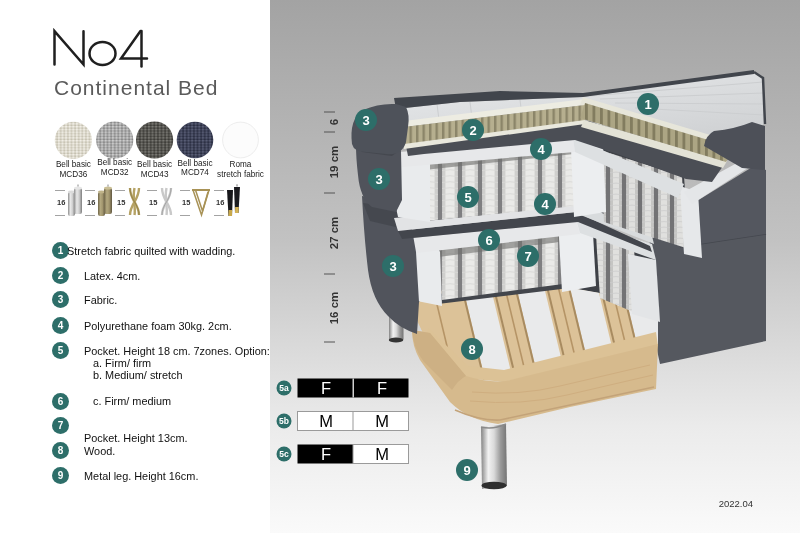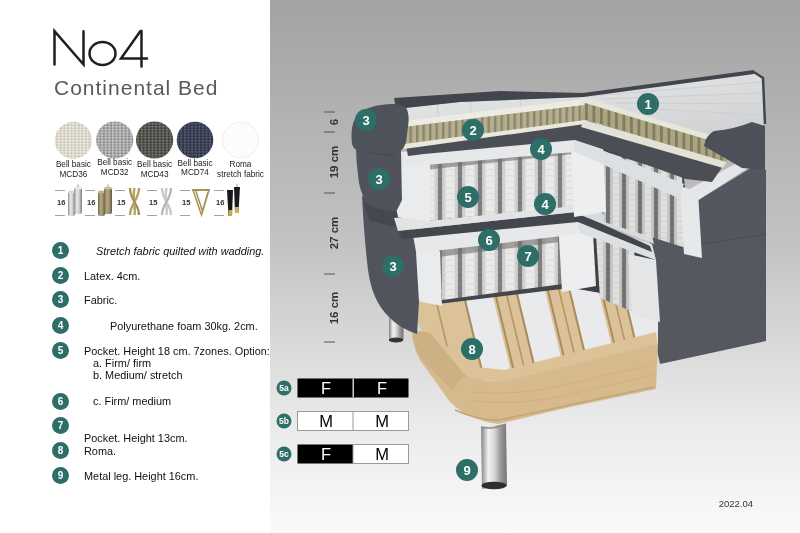--- a/index.html
+++ b/index.html
@@ -150,44 +150,44 @@
       <path d="M27,5 L33,5 L31.5,31 L28,31 Z" fill="#1b1b1f"></path>
       <path d="M28.2,25 L31.8,25 L31.5,31 L28,31 Z" fill="#d4b458"></path>
       <path d="M30,4.5 v-2.2" stroke="#777" stroke-width="1"></path>
     </g>
   </g>
 </svg>
 
 <div class="abs" style="left:0;top:0;width:270px;height:533px;font-size:10.9px;color:#111;">
 
   <div class="abs" style="left:52px;top:242px;width:17px;height:17px;border-radius:50%;background:#2d6e69;color:#fff;text-align:center;line-height:17px;font-size:10px;font-weight:bold;">1</div>
-  <div class="abs" style="left:96px;top:245px;font-style:italic;">Stretch fabric quilted with wadding.</div>
+  <div class="abs" style="left:67px;top:245px;">Stretch fabric quilted with wadding.</div>
 
   <div class="abs" style="left:52px;top:266.5px;width:17px;height:17px;border-radius:50%;background:#2d6e69;color:#fff;text-align:center;line-height:17px;font-size:10px;font-weight:bold;">2</div>
   <div class="abs" style="left:84px;top:269.5px;">Latex. 4cm.</div>
 
   <div class="abs" style="left:52px;top:291px;width:17px;height:17px;border-radius:50%;background:#2d6e69;color:#fff;text-align:center;line-height:17px;font-size:10px;font-weight:bold;">3</div>
   <div class="abs" style="left:84px;top:294px;">Fabric.</div>
 
   <div class="abs" style="left:52px;top:316.5px;width:17px;height:17px;border-radius:50%;background:#2d6e69;color:#fff;text-align:center;line-height:17px;font-size:10px;font-weight:bold;">4</div>
-  <div class="abs" style="left:84px;top:319.5px;margin-left:26px;">Polyurethane foam 30kg. 2cm.</div>
+  <div class="abs" style="left:84px;top:319.5px;">Polyurethane foam 30kg. 2cm.</div>
 
   <div class="abs" style="left:52px;top:341.5px;width:17px;height:17px;border-radius:50%;background:#2d6e69;color:#fff;text-align:center;line-height:17px;font-size:10px;font-weight:bold;">5</div>
   <div class="abs" style="left:84px;top:344.5px;">Pocket. Height 18 cm. 7zones. Option:</div>
   <div class="abs" style="left:93px;top:356.5px;">a. Firm/ firm</div>
   <div class="abs" style="left:93px;top:368.5px;">b. Medium/ stretch</div>
   <div class="abs" style="left:93px;top:395px;text-align:right;">c. Firm/ medium</div>
 
   <div class="abs" style="left:52px;top:392.5px;width:17px;height:17px;border-radius:50%;background:#2d6e69;color:#fff;text-align:center;line-height:17px;font-size:10px;font-weight:bold;">6</div>
 
   <div class="abs" style="left:52px;top:417px;width:17px;height:17px;border-radius:50%;background:#2d6e69;color:#fff;text-align:center;line-height:17px;font-size:10px;font-weight:bold;">7</div>
   <div class="abs" style="left:84px;top:420px;margin-top:12px;">Pocket. Height 13cm.</div>
 
   <div class="abs" style="left:52px;top:442px;width:17px;height:17px;border-radius:50%;background:#2d6e69;color:#fff;text-align:center;line-height:17px;font-size:10px;font-weight:bold;">8</div>
-  <div class="abs" style="left:84px;top:445px;">Roma.</div>
+  <div class="abs" style="left:84px;top:445px;">Wood.</div>
 
   <div class="abs" style="left:52px;top:466.5px;width:17px;height:17px;border-radius:50%;background:#2d6e69;color:#fff;text-align:center;line-height:17px;font-size:10px;font-weight:bold;">9</div>
   <div class="abs" style="left:84px;top:469.5px;text-align:center;">Metal leg. Height 16cm.</div>
 </div>
 
 <svg class="abs" style="left:270px;top:0;" width="530" height="533" viewBox="270 0 530 533" id="bedsvg">
   <defs>
     <linearGradient id="bgg" x1="0" y1="0" x2="0" y2="1">
       <stop offset="0" stop-color="#a3a3a3"></stop>
       <stop offset="0.45" stop-color="#c2c2c2"></stop>

